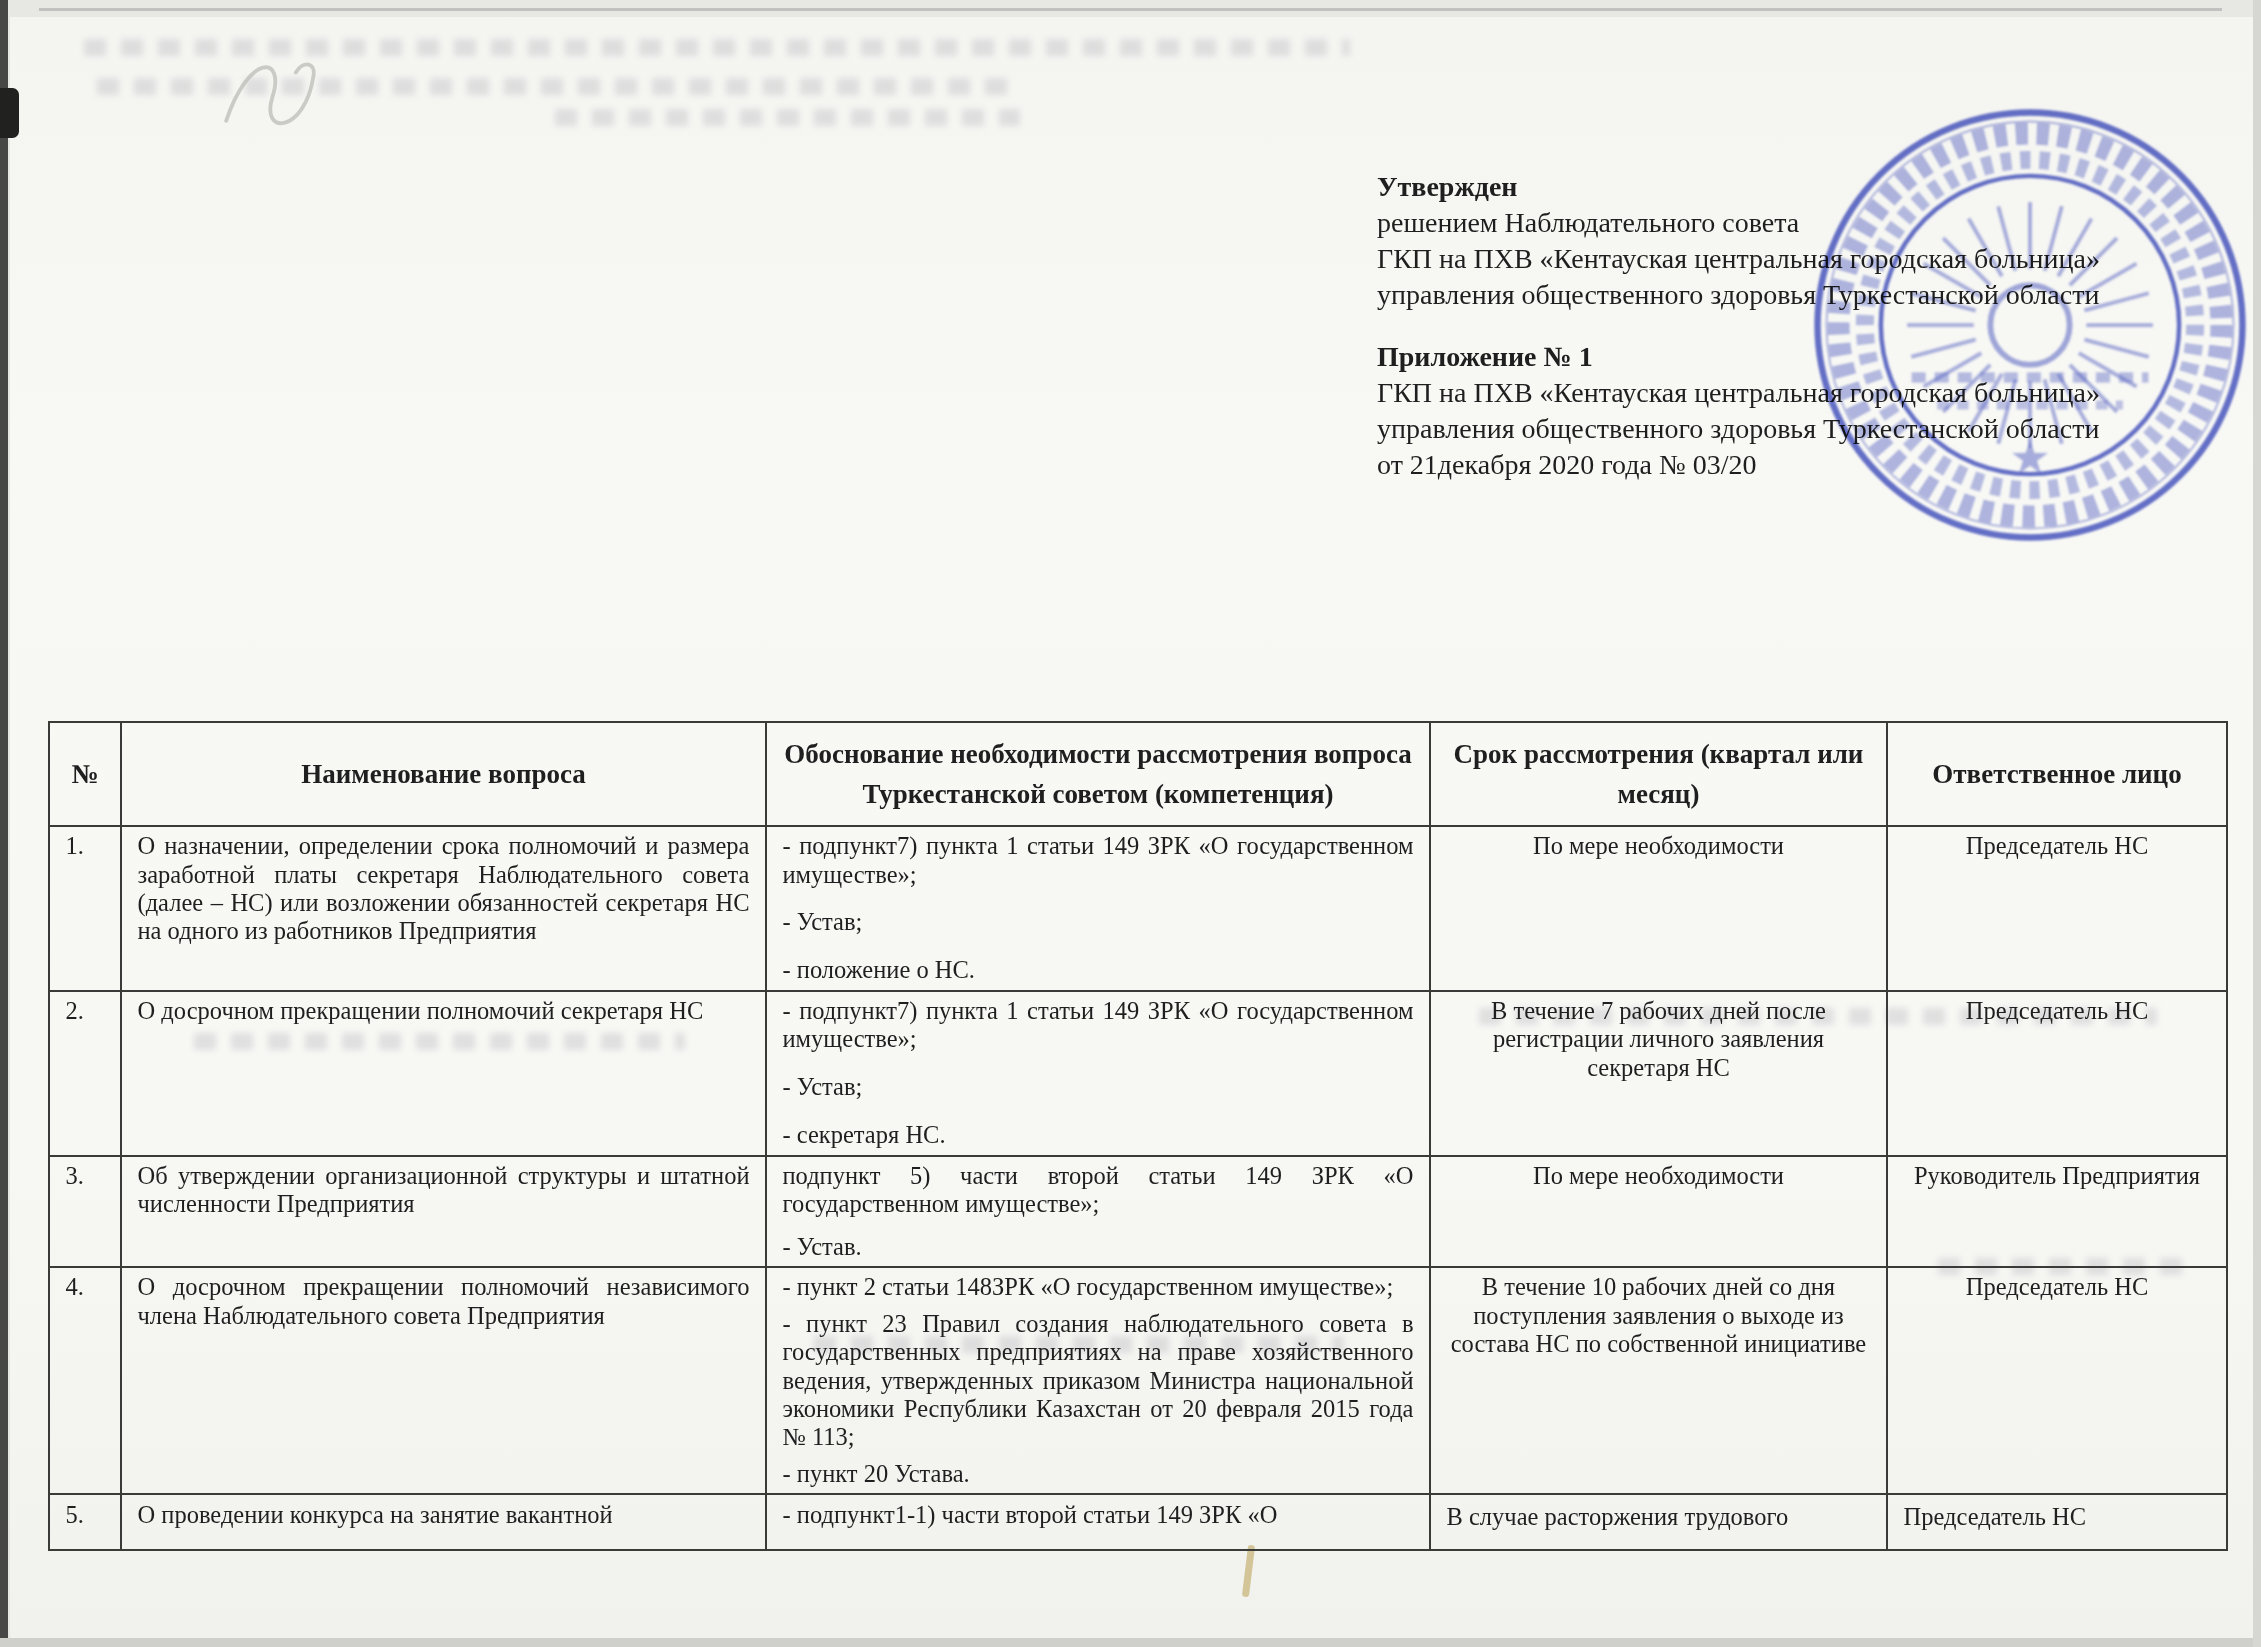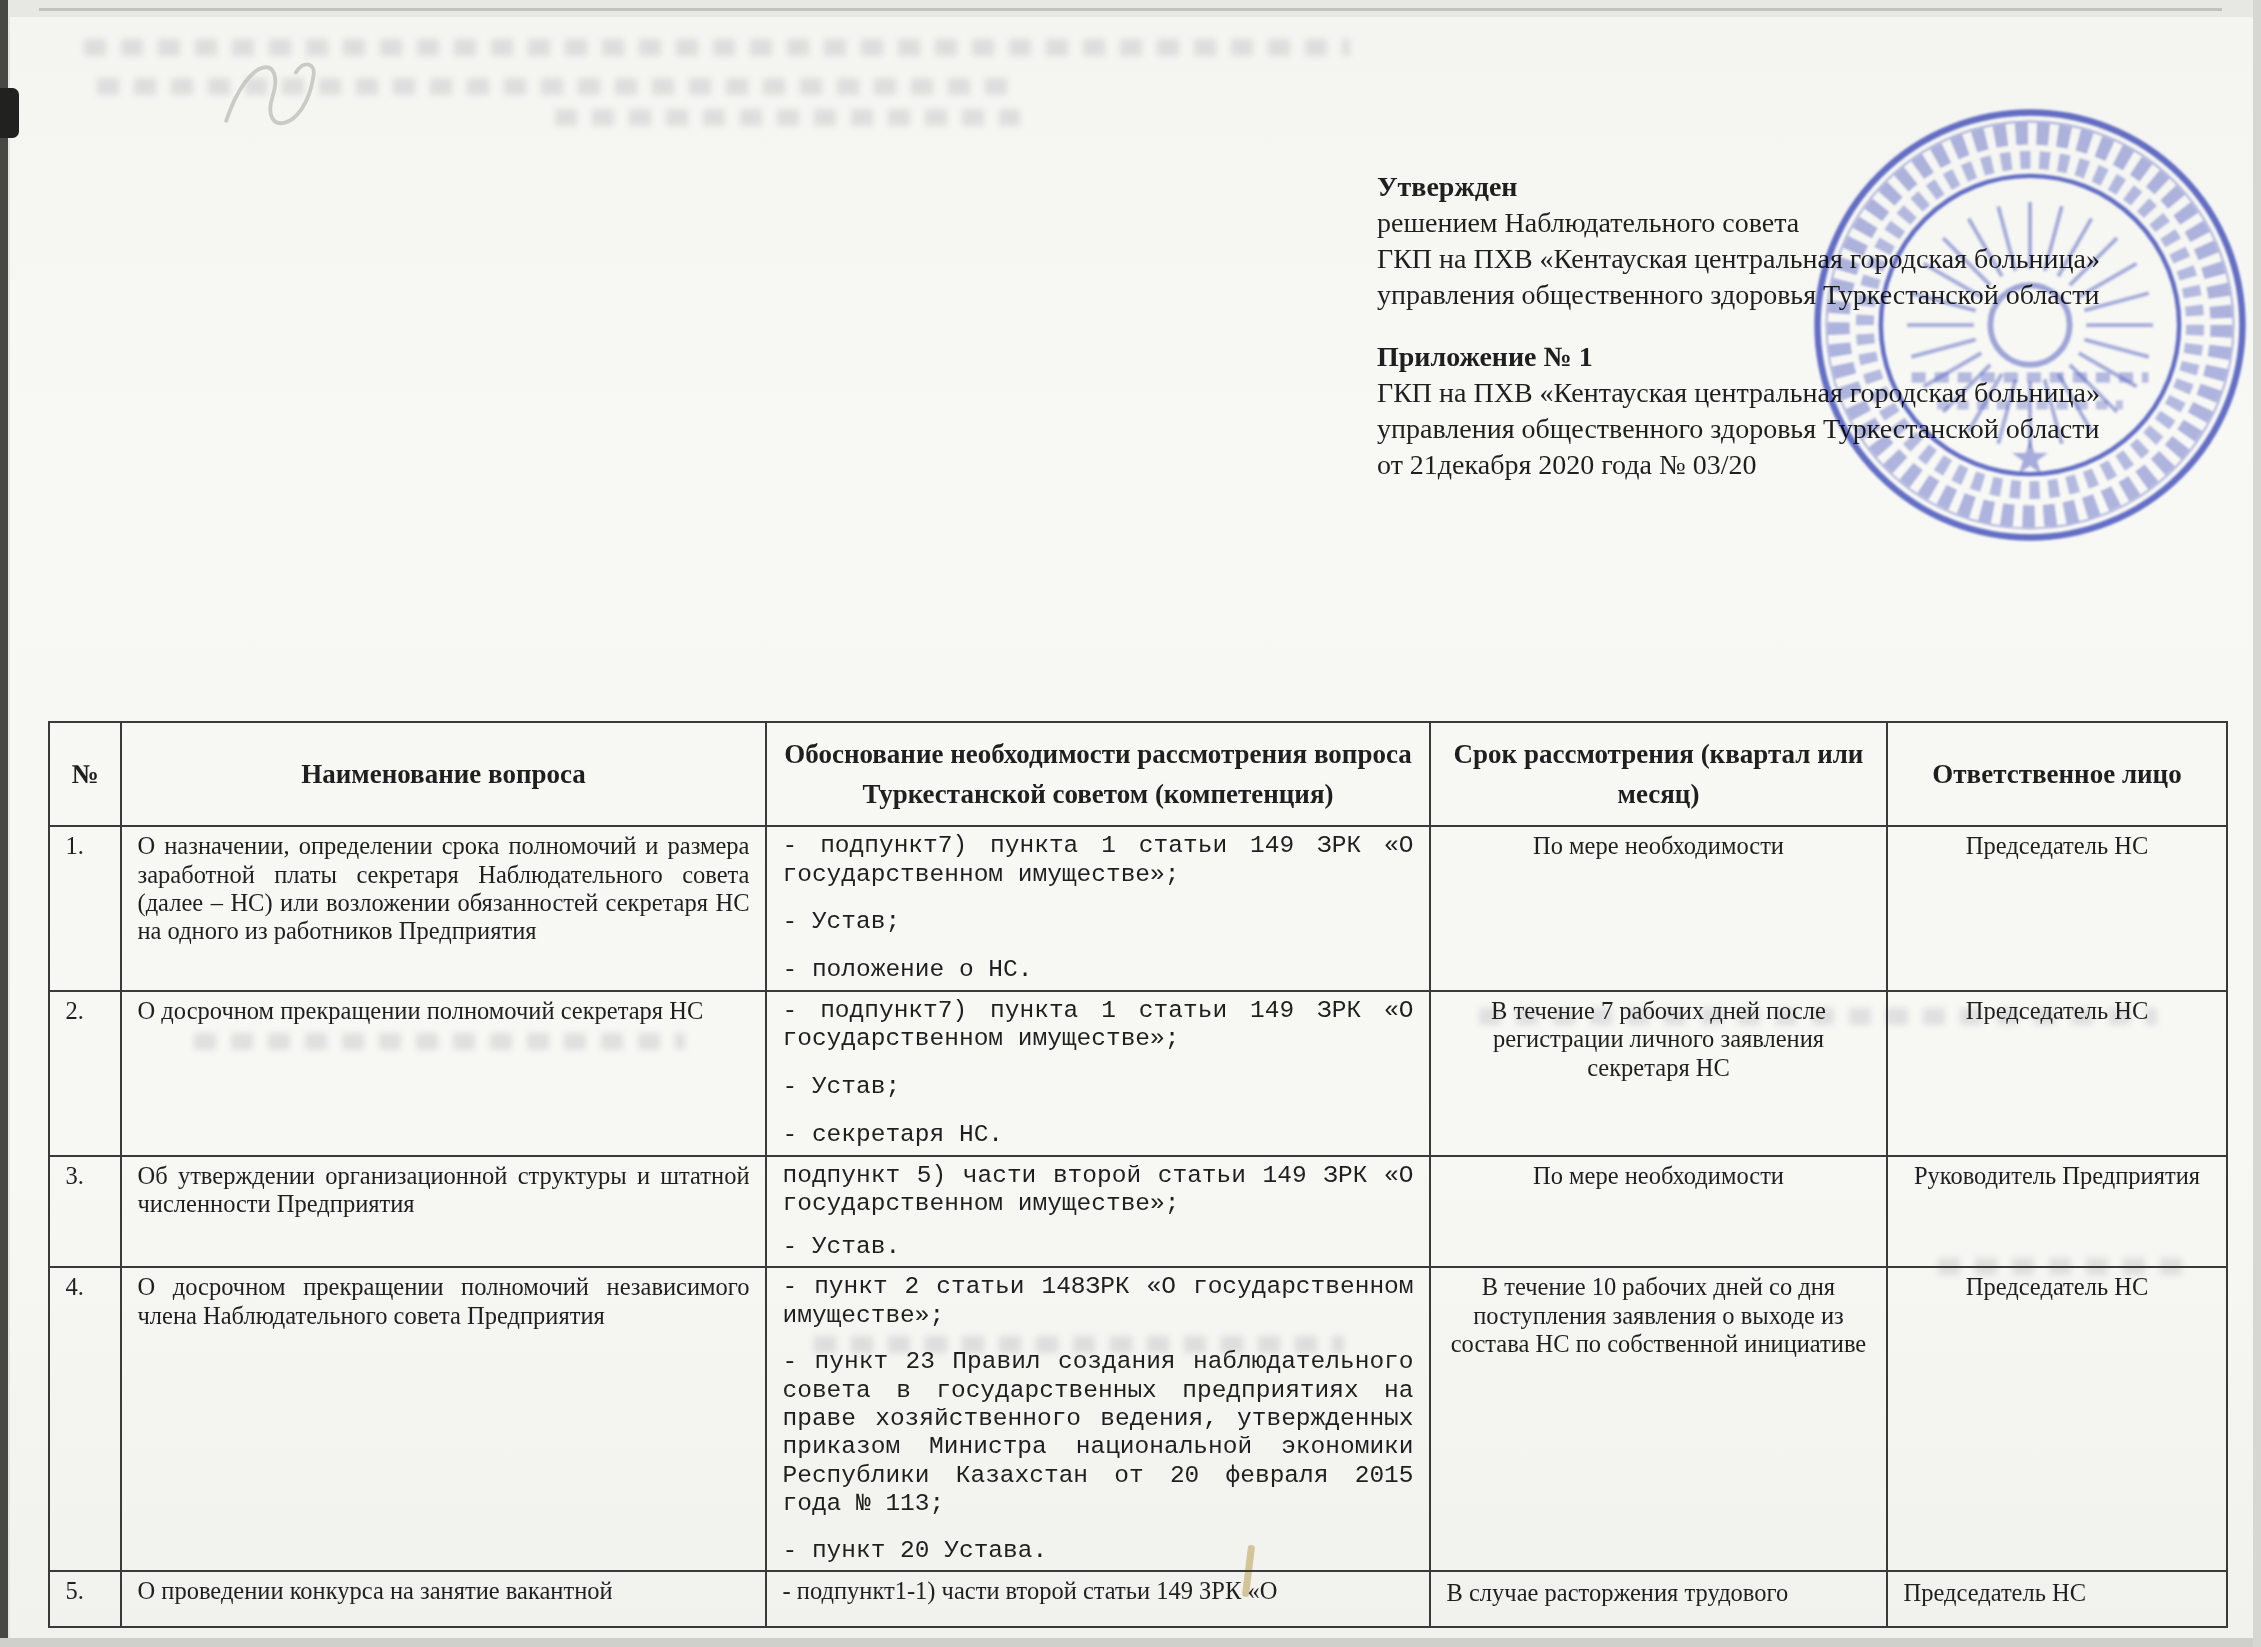--- a/index.html
+++ b/index.html
@@ -58,24 +58,24 @@
   table.plan th, table.plan td{border:2.6px solid #3a3a38;}
   table.plan th{
     font-size:27px;font-weight:bold;text-align:center;vertical-align:middle;
     padding:6.5px 13px;height:89px;line-height:1.5;
   }
   table.plan td{
     font-size:24.5px;vertical-align:top;padding:5.2px 15.5px;line-height:1.16;
   }
   td.num{padding-left:7.8px;padding-right:3.9px;}
   td.q{text-align:justify;}
-  td.j p{margin:0;text-align:justify;font-family:Liberation Mono, monospace;}
+  td.j p{margin:0;text-align:justify;}
   td.j p.g30{margin-top:19.4px;}
   td.j p.g6{margin-top:14px;}
-  td.j p.g10{margin-top:18px;}
+  td.j p.g10{margin-top:8px;}
   td.mid{vertical-align:middle;text-align:center;line-height:1.85;padding:5.2px 14px;}
   tr.r1{height:161px;} tr.r2{height:155px;} tr.r3{height:97px;} tr.r4{height:226px;} tr.r5{height:52px;}
   tr.r5 td{vertical-align:top;}
   .clip{height:43px;overflow:hidden;}
   .tc{text-align:left;line-height:1.3;}
 </style>
 </head>
 <body>
 
 <div class="screen">

